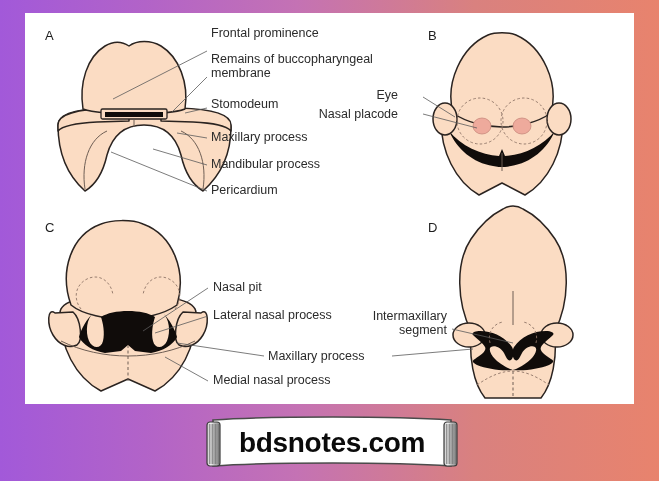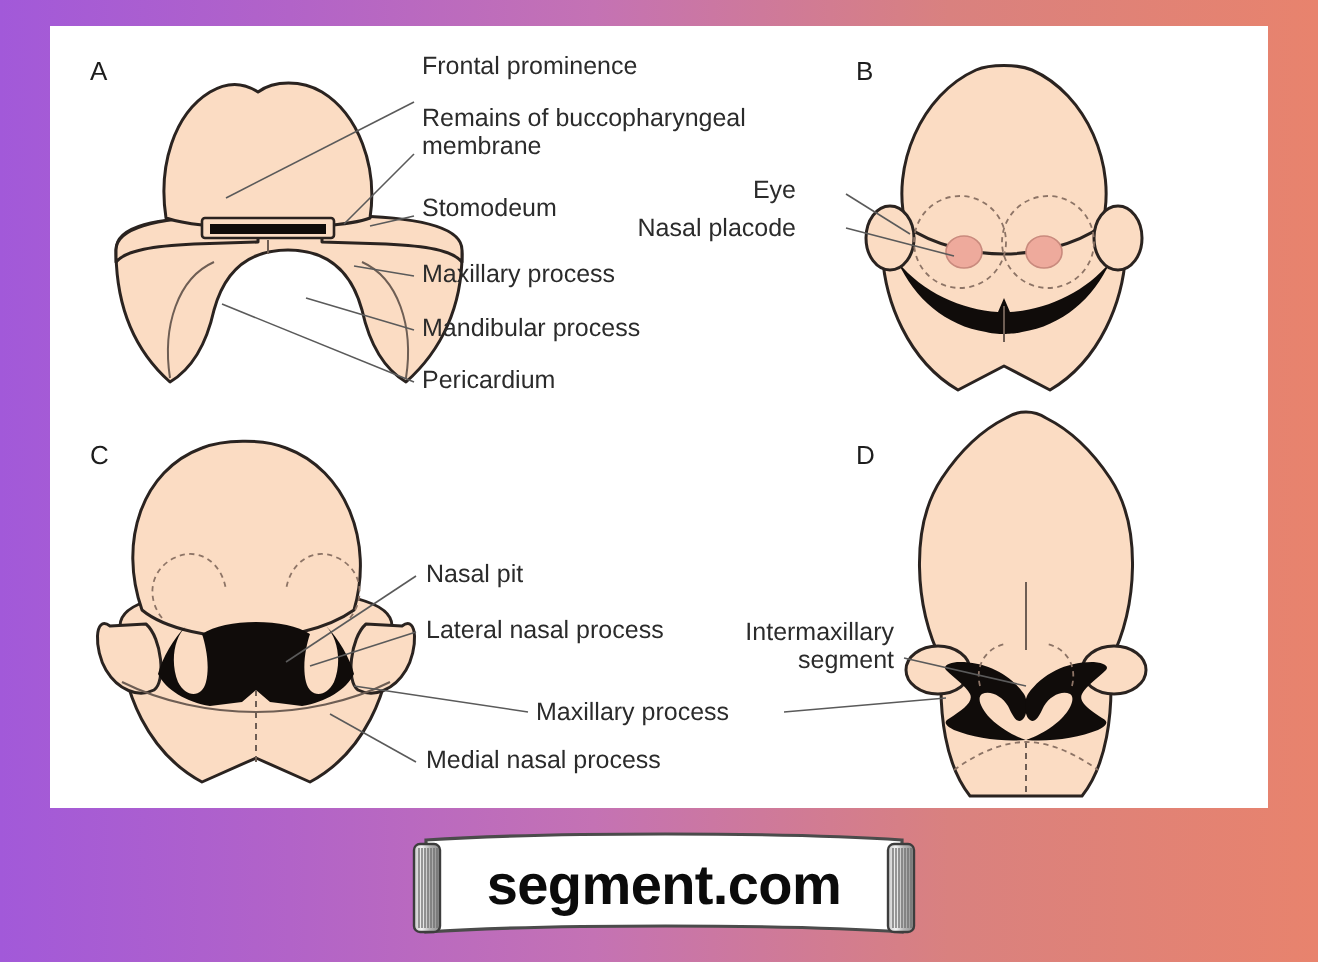--- a/index.html
+++ b/index.html
@@ -263,16 +263,16 @@
       <g stroke="#707070" stroke-width="0.7">
         <line x1="243.5" y1="10" x2="243.5" y2="50"></line>
           <line x1="245" y1="10" x2="245" y2="50"></line>
         <line x1="246.5" y1="10" x2="246.5" y2="50"></line>
           <line x1="248" y1="10" x2="248" y2="50"></line>
         <line x1="249.5" y1="10" x2="249.5" y2="50"></line>
           <line x1="251" y1="10" x2="251" y2="50"></line>
         <line x1="252.5" y1="10" x2="252.5" y2="50"></line>
       </g>
     </svg>
-    <div id="banner-text">segment.com</div>
+    <div id="banner-text">bdsnotes.com</div>
   </div>
 
 </div>
 
 </body></html>

